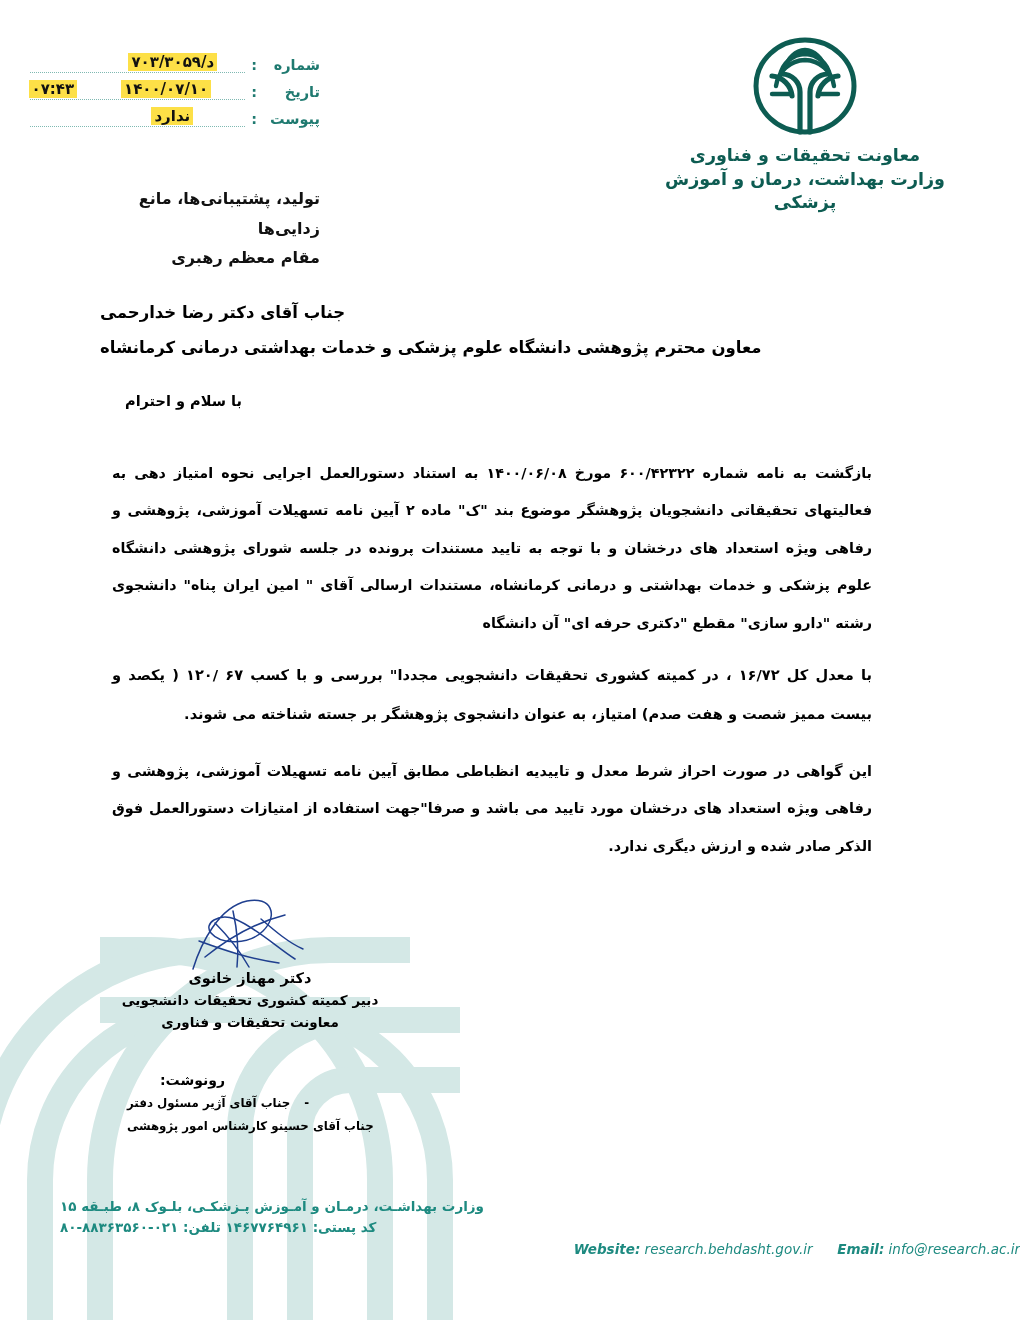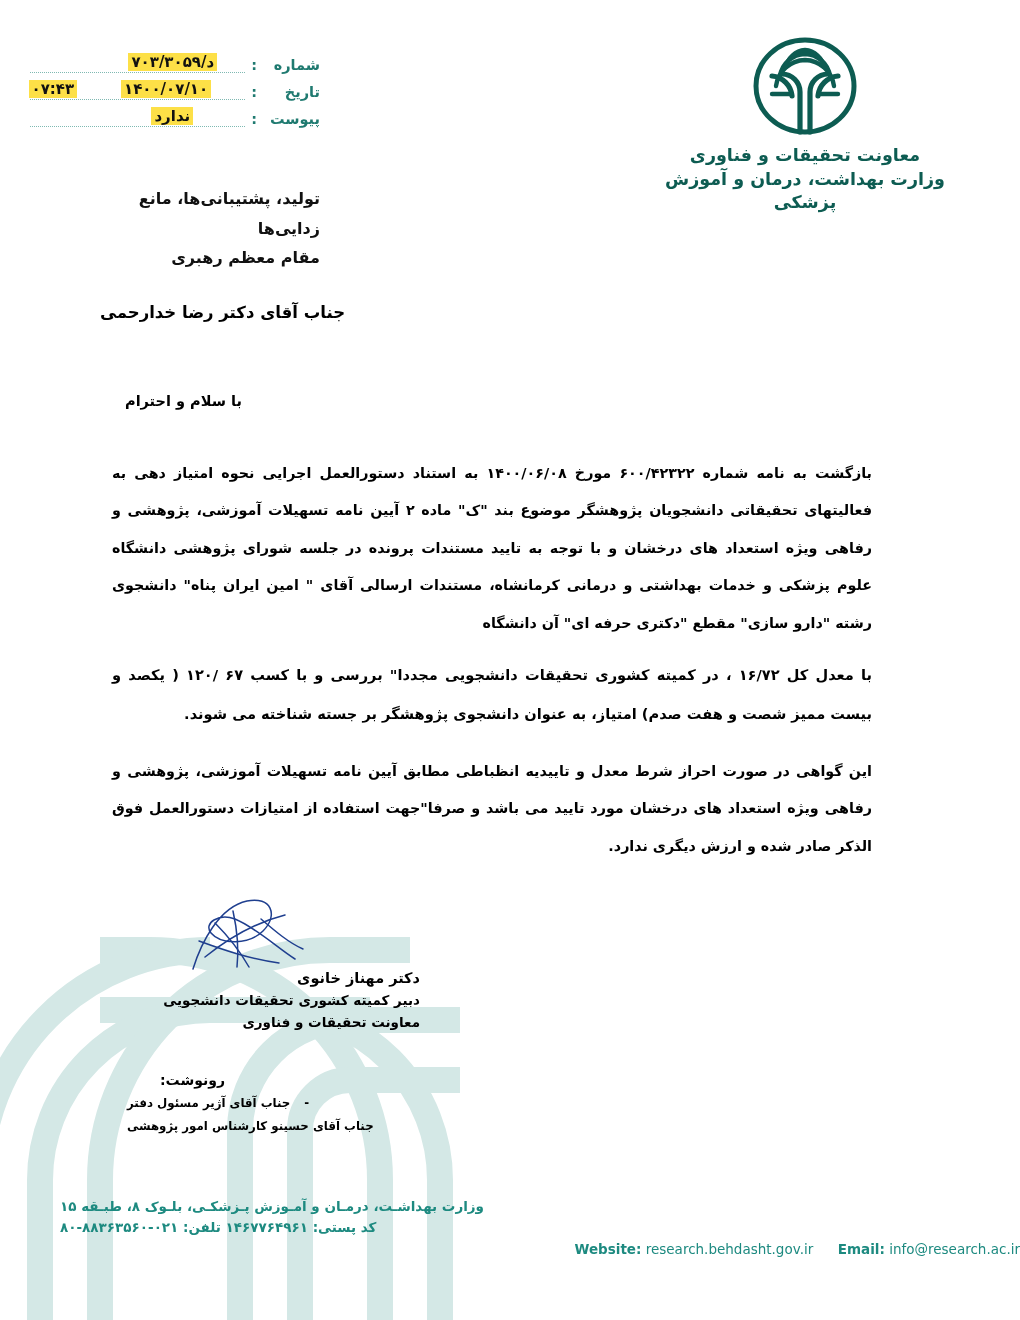--- a/index.html
+++ b/index.html
@@ -177,20 +177,21 @@
     font-size: 14.6px;
   }
   .body-text p.last-para { margin-top: 20px; }
 
   
   .signature {
     position: absolute;
     top: 893px;
     right: 600px;
     width: 340px;
+    text-align: center;
     z-index: 3;
   }
   .sig-scribble {
     display: block;
     margin: 0 auto -16px auto;
   }
   .sig-line {
     font-weight: bold;
     color: #000;
     line-height: 1.62;
@@ -239,20 +240,21 @@
     font-weight: bold;
     line-height: 1.55;
     letter-spacing: 0.6px;
   }
   .footer .fweb {
     font-size: 13.5px;
     line-height: 1.75;
     direction: ltr;
     text-align: right;
     letter-spacing: 0;
+    font-style: italic;
   }
   .footer .fweb .lbl { font-weight: bold; }
   .footer .fweb .val { font-weight: normal; }
   .footer .fweb .gap { display: inline-block; width: 16px; }
 </style>
 </head>
 <body>
 
 <div class="page">
 
@@ -326,20 +328,21 @@
 
     <div class="slogan">
       <div>تولید، پشتیبانی‌ها، مانع زدایی‌ها</div>
       <div>مقام معظم رهبری</div>
     </div>
 
   </div>
 
   <div class="addressee">
     <div>جناب آقای دکتر رضا خدارحمی</div>
+    <div>معاون محترم پژوهشی دانشگاه علوم پزشکی و خدمات بهداشتی درمانی کرمانشاه</div>
   </div>
 
   <div class="greeting">با سلام و احترام</div>
 
   <div class="body-text">
     <p>بازگشت به نامه شماره ۶۰۰/۴۲۳۲۲  مورخ ۱۴۰۰/۰۶/۰۸ به استناد دستورالعمل اجرایی نحوه امتیاز دهی به فعالیتهای تحقیقاتی دانشجویان پژوهشگر موضوع بند "ک" ماده ۲ آیین نامه تسهیلات آموزشی، پژوهشی و رفاهی ویژه استعداد های درخشان و با توجه به تایید مستندات پرونده در جلسه شورای پژوهشی دانشگاه علوم پزشکی و خدمات بهداشتی و درمانی کرمانشاه، مستندات ارسالی آقای " امین ایران پناه" دانشجوی رشته "دارو سازی" مقطع "دکتری حرفه ای" آن دانشگاه</p>
     <p class="bold-para">با معدل کل ۱۶/۷۲ ، در کمیته کشوری تحقیقات دانشجویی مجددا" بررسی و با کسب ۶۷ /۱۲۰ ( یکصد و بیست ممیز شصت و هفت صدم) امتیاز، به عنوان دانشجوی پژوهشگر بر جسته شناخته می شوند.</p>
     <p class="last-para">این گواهی در صورت احراز شرط معدل و تاییدیه انظباطی مطابق آیین نامه تسهیلات آموزشی، پژوهشی و رفاهی ویژه استعداد های درخشان مورد تایید می باشد و صرفا"جهت استفاده از امتیازات دستورالعمل فوق الذکر صادر شده و ارزش دیگری ندارد.</p>
   </div>
 

